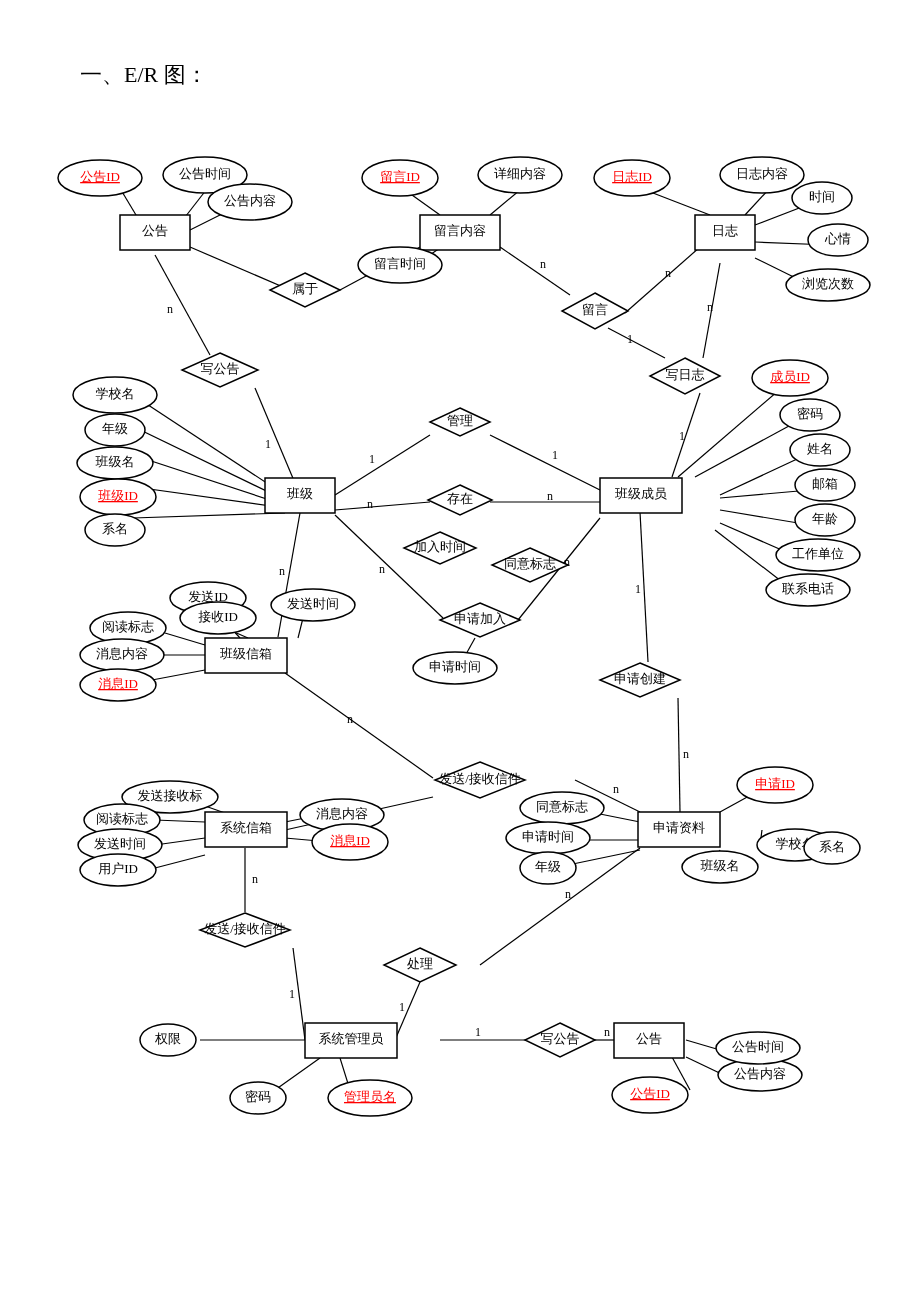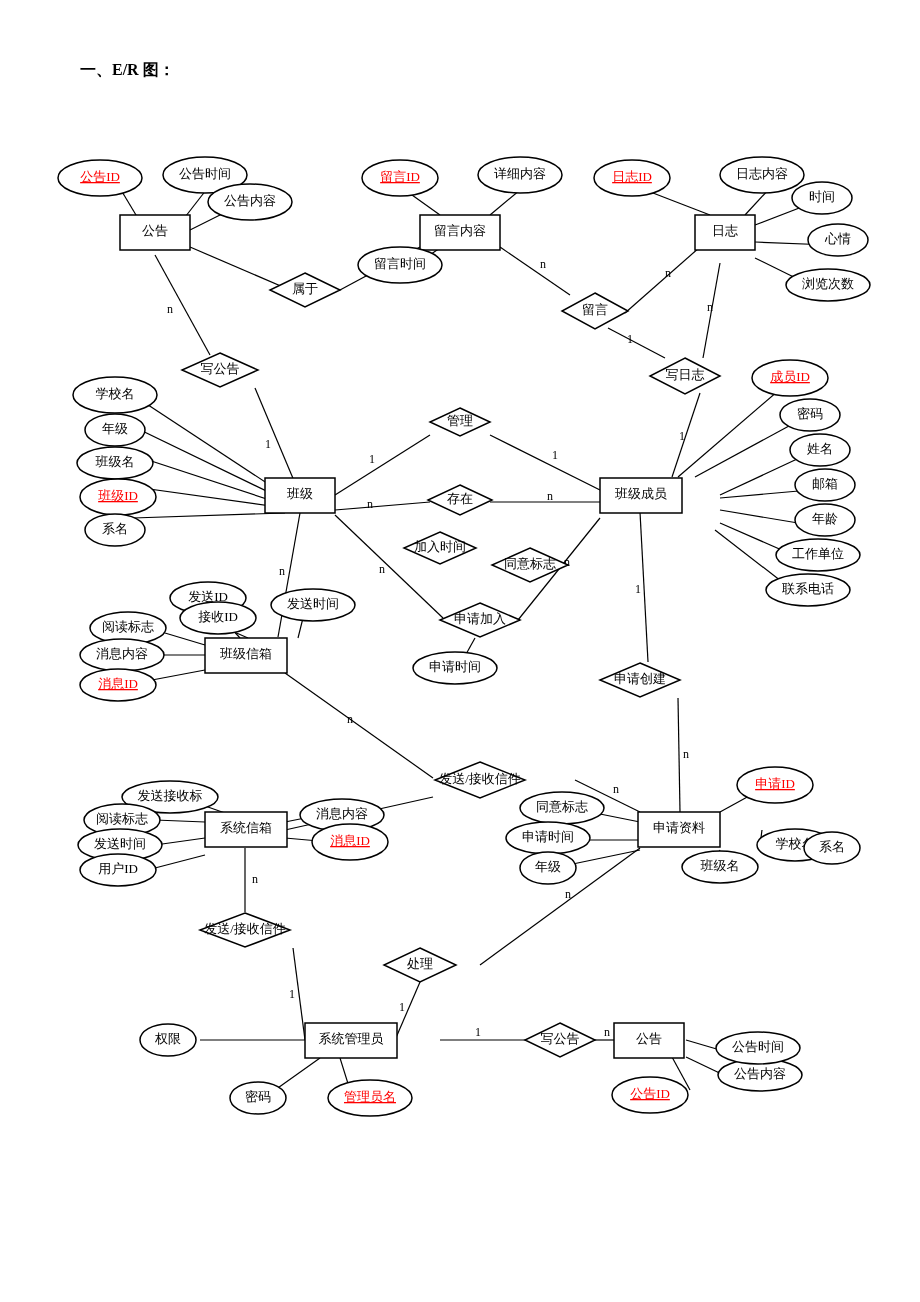--- a/index.html
+++ b/index.html
@@ -8,22 +8,22 @@
       font-family: "SimSun", "宋体", serif;
       width: 920px;
       min-height: 1302px;
       position: relative;
       overflow: hidden;
     }
     .page-title {
       position: absolute;
       top: 60px;
       left: 80px;
-      font-size: 16px;
-      font-weight: bold;
+      font-size: 22px;
+      font-weight: normal;
     }
     svg {
       position: absolute;
       top: 0;
       left: 0;
       width: 920px;
       height: 1302px;
     }
     
     .er-rect {

